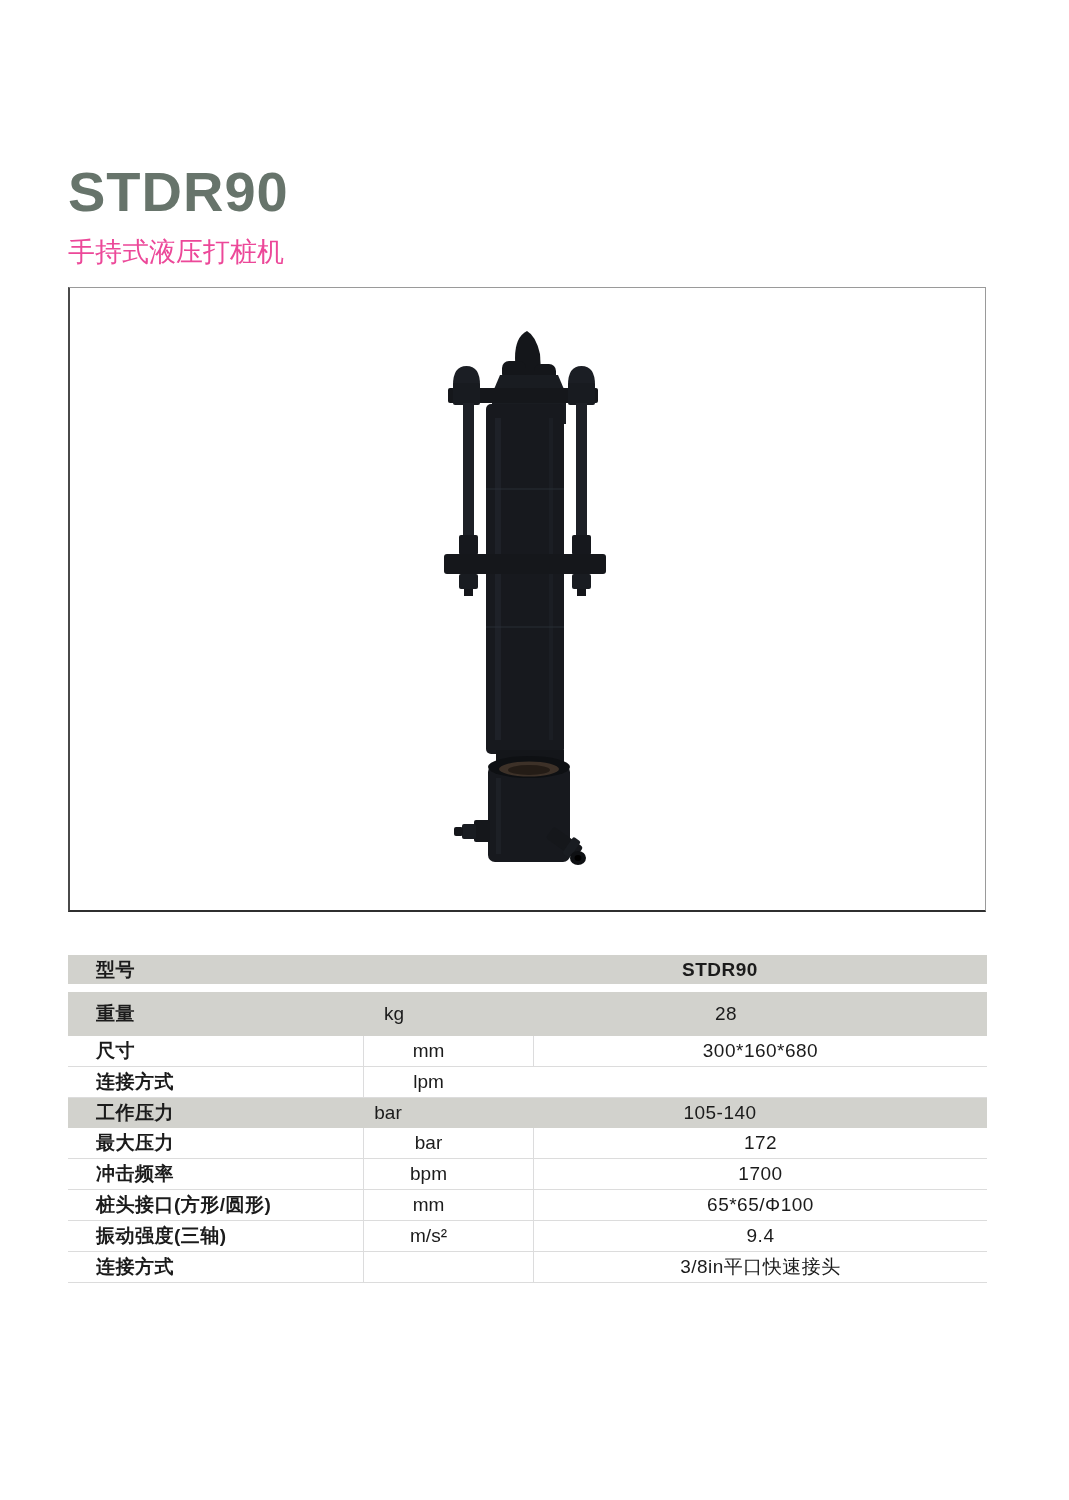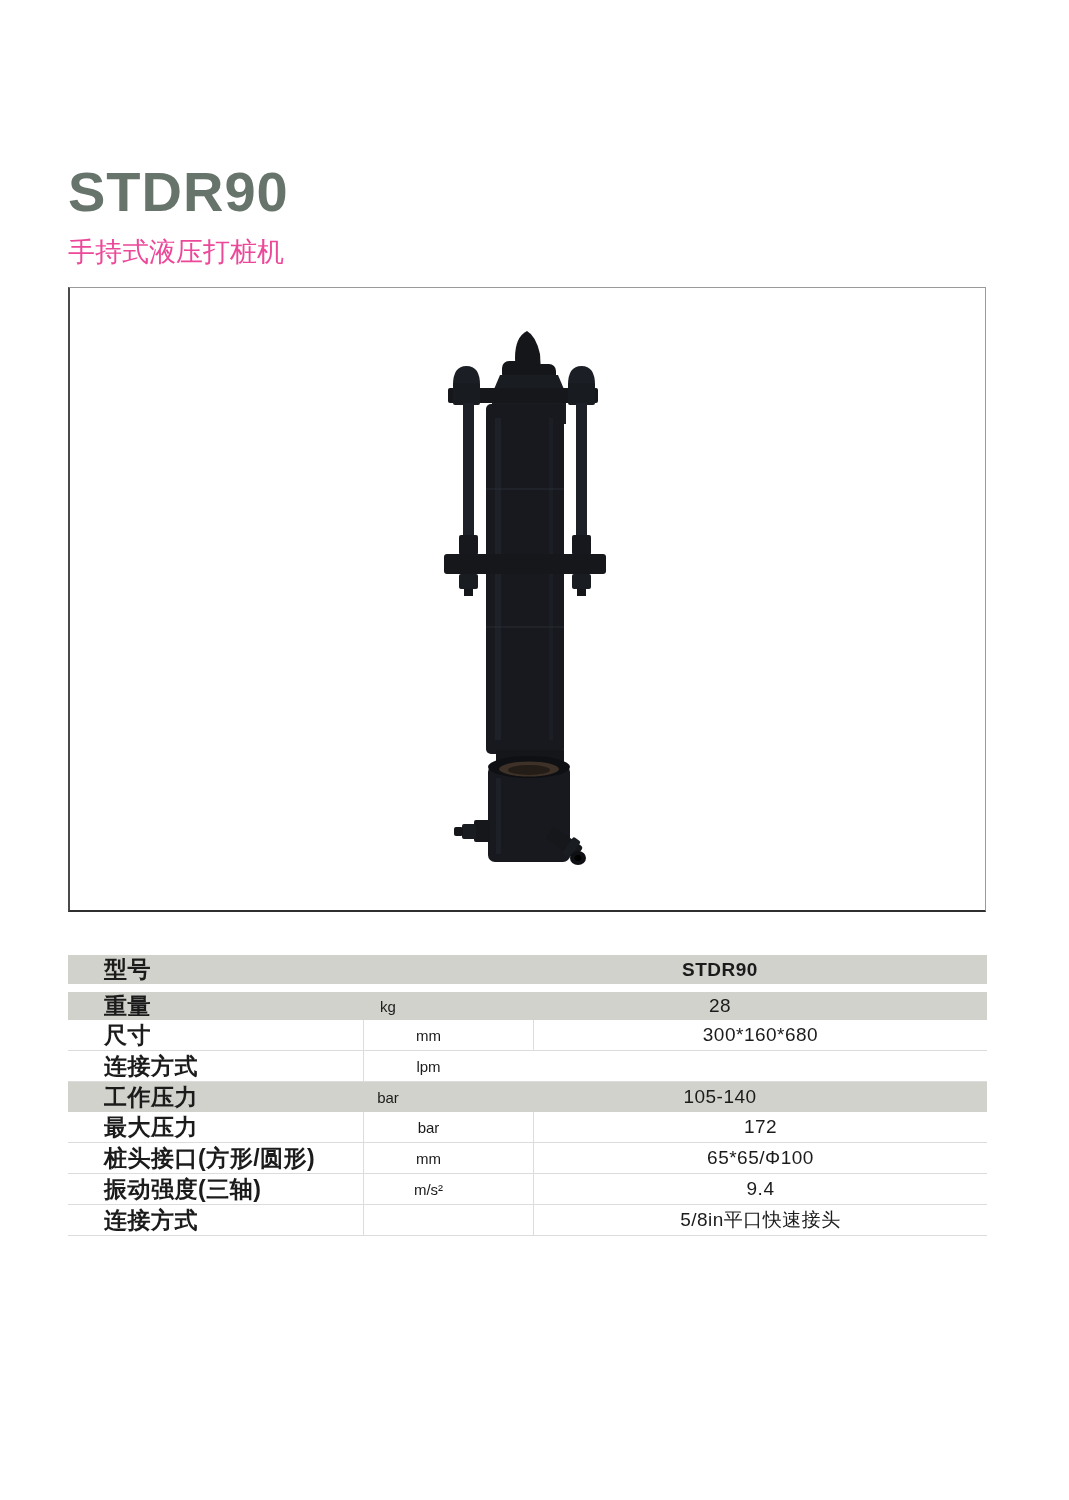--- a/index.html
+++ b/index.html
@@ -24,27 +24,27 @@
     border-top:1px solid #9a9a9a; border-right:1px solid #9a9a9a;
     border-left:2px solid #4a4a4a; border-bottom:2px solid #2f2f2f;
   }
   .photo-box svg { display:block; }
 
   .spec-table { position:absolute; left:68px; top:955px; width:919px; }
   .trow { display:flex; align-items:stretch; height:30px; }
   .trow.g { background:#d2d2cd; }
   .trow.w { border-bottom:1px solid #dcdcdc;gap:40px; }
   .trow.first { height:29px; margin-bottom:8px; }
-  .trow.second { height:28px; }
+  .trow.second { height:44px;gap:6px; }
   .cell { display:flex; align-items:center; justify-content:center; box-sizing:border-box; }
   .c-label {
-    width:255px; justify-content:flex-start; padding-left:36px;
-    font-weight:700; font-size:23px; letter-spacing:0.5px;
+    width:255px; justify-content:flex-start; padding-left:28px;
+    font-weight:700; font-size:19px; letter-spacing:0.5px;
   }
-  .c-unit  { width:130px; font-size:15px; }
+  .c-unit  { width:130px; font-size:19px; }
   .c-value { flex:1; font-size:19px; letter-spacing:0.5px; }
   .trow.w .c-unit, .trow.w .c-value { border-left:1px solid #dcdcdd; }
   .trow.first .c-value { font-weight:700; }
 </style>
 </head>
 <body>
 
 <div class="page-title">STDR90</div>
 <div class="page-subtitle">手持式液压打桩机</div>
 
@@ -133,27 +133,32 @@
     <div class="cell c-label">工作压力</div>
     <div class="cell c-unit">bar</div>
     <div class="cell c-value">105-140</div>
   </div>
   <div class="trow w">
     <div class="cell c-label">最大压力</div>
     <div class="cell c-unit">bar</div>
     <div class="cell c-value">172</div>
   </div>
   <div class="trow w">
+    <div class="cell c-label">冲击频率</div>
+    <div class="cell c-unit">bpm</div>
+    <div class="cell c-value">1700</div>
+  </div>
+  <div class="trow w">
     <div class="cell c-label">桩头接口(方形/圆形)</div>
     <div class="cell c-unit">mm</div>
     <div class="cell c-value">65*65/Φ100</div>
   </div>
   <div class="trow w">
     <div class="cell c-label">振动强度(三轴)</div>
     <div class="cell c-unit">m/s²</div>
     <div class="cell c-value">9.4</div>
   </div>
   <div class="trow w">
     <div class="cell c-label">连接方式</div>
     <div class="cell c-unit"></div>
-    <div class="cell c-value">5/8in平口快速接头</div>
+    <div class="cell c-value">3/8in平口快速接头</div>
   </div>
 </div>
 
 </body></html>

